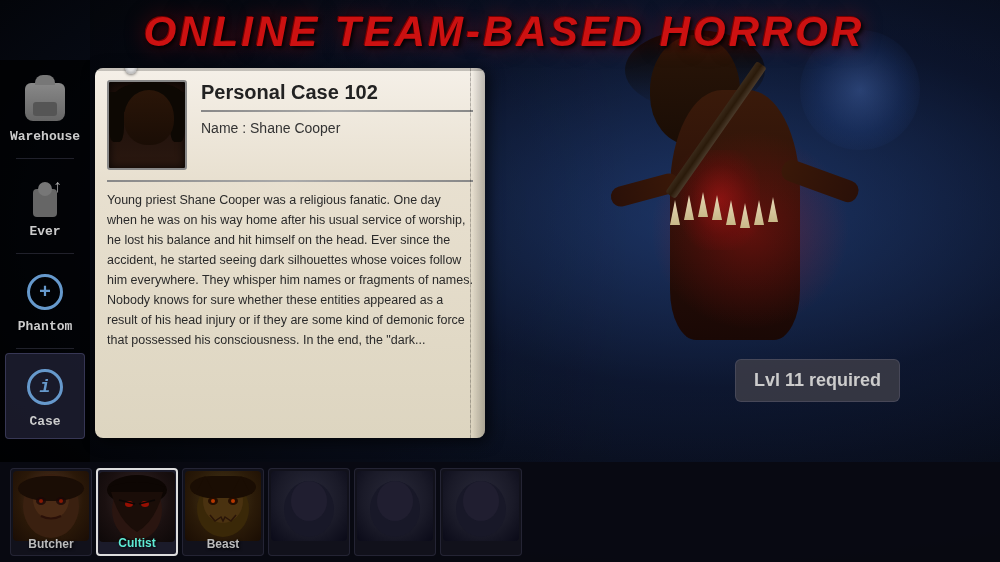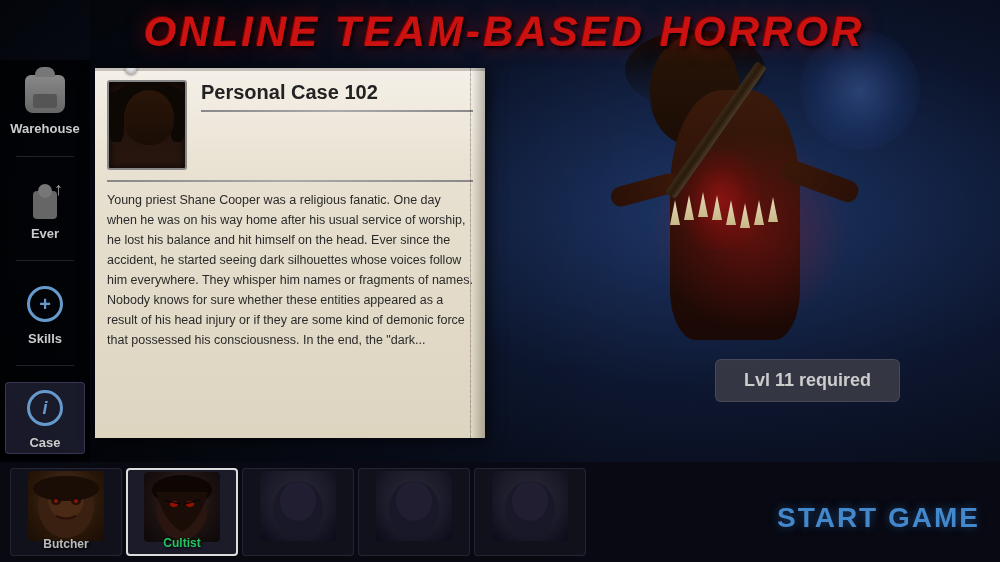--- a/index.html
+++ b/index.html
@@ -142,21 +142,22 @@
       top: 60px;
       left: 0;
       width: 90px;
       bottom: 100px;
       background: rgba(0,0,0,0.7);
       z-index: 10;
       display: flex;
       flex-direction: column;
       align-items: center;
       padding: 8px 4px;
-      gap: 16px;
+      gap: 4px;
+      font-family: Liberation Mono, monospace;
     }
 
     .sidebar-item {
       display: flex;
       flex-direction: column;
       align-items: center;
       justify-content: center;
       width: 80px;
       height: 86px;
       cursor: pointer;
@@ -291,21 +292,21 @@
     }
 
     
     .case-card {
       position: absolute;
       top: 68px;
       left: 95px;
       width: 390px;
       height: 370px;
       background: linear-gradient(180deg, #f5f0e8 0%, #e8e0d0 30%, #ddd5c0 100%);
-      border-radius: 0;
+      border-radius: 8px;
       z-index: 10;
       padding: 12px;
       box-shadow: 3px 3px 15px rgba(0,0,0,0.7);
       overflow: hidden;
     }
 
     .case-card::before {
       content: '';
       position: absolute;
       top: 0; left: 0; right: 0;
@@ -414,21 +415,21 @@
 
     
     .level-required {
       position: absolute;
       bottom: 160px;
       right: 100px;
       background: rgba(60,60,70,0.85);
       color: #ccc;
       font-size: 18px;
       font-weight: bold;
-      padding: 10px 28px;
+      padding: 10px 18px;
       border-radius: 6px;
       z-index: 15;
       border: 1px solid rgba(100,100,120,0.4);
     }
 
     
     .char-bar {
       position: absolute;
       bottom: 0;
       left: 0;
@@ -436,21 +437,21 @@
       height: 100px;
       background: rgba(8,10,18,0.95);
       z-index: 10;
       display: flex;
       align-items: center;
       padding: 0 10px;
       gap: 4px;
     }
 
     .char-slot {
-      width: 112px;
+      width: 82px;
       height: 88px;
       background: rgba(20,20,30,0.8);
       border: 1px solid rgba(50,50,70,0.6);
       border-radius: 4px;
       display: flex;
       flex-direction: column;
       align-items: center;
       justify-content: flex-end;
       padding-bottom: 4px;
       cursor: pointer;
@@ -503,21 +504,21 @@
     .char-name-label {
       font-size: 12px;
       color: #bbb;
       font-weight: bold;
       z-index: 2;
       text-shadow: 1px 1px 3px #000;
       margin-top: 2px;
     }
 
     .char-slot.active .char-name-label {
-      color: #22c55e;
+      color: #5eead4;
     }
 
     
     .start-game-btn {
       position: absolute;
       right: 20px;
       bottom: 28px;
       font-size: 28px;
       font-weight: bold;
       color: #4488cc;
@@ -672,21 +673,21 @@
 
   <div class="sidebar-divider"></div>
 
   <div class="sidebar-item">
     <div class="sidebar-icon">
       <div class="icon-skills">
         <div class="icon-skills-circle"></div>
         <span class="icon-skills-plus">+</span>
       </div>
     </div>
-    <span class="sidebar-label">Skills</span>
+    <span class="sidebar-label">Phantom</span>
   </div>
 
   <div class="sidebar-divider"></div>
 
   <div class="sidebar-item active">
     <div class="sidebar-icon">
       <div class="icon-info">
         <span class="icon-info-i">i</span>
       </div>
     </div>
@@ -702,20 +703,21 @@
     <div class="case-portrait">
       <div class="portrait-hair"></div>
       <div class="portrait-hair2"></div>
       <div class="portrait-hair3"></div>
       <div class="portrait-face"></div>
     </div>
 
     <div class="case-title-area">
       <div class="case-title">Personal Case 102</div>
       <div class="case-divider"></div>
+      <div class="case-name">Name : Shane Cooper</div>
     </div>
   </div>
   <div class="case-divider"></div>
   <div class="case-body">Young priest Shane Cooper was a religious fanatic. One day when he was on his way home after his usual service of worship, he lost his balance and hit himself on the head. Ever since the accident, he started seeing dark silhouettes whose voices follow him everywhere. They whisper him names or fragments of names. Nobody knows for sure whether these entities appeared as a result of his head injury or if they are some kind of demonic force that possessed his consciousness. In the end, the "dark...</div>
   <div class="torn-edge"></div>
 </div>
 
 <div class="level-required">Lvl 11 required</div>
 
 <div class="char-bar">
@@ -747,20 +749,37 @@
         <ellipse cx="30" cy="32" rx="4" ry="3" fill="#cc1100" opacity="0.7"></ellipse>
         <ellipse cx="46" cy="32" rx="4" ry="3" fill="#cc1100" opacity="0.7"></ellipse>
         <line x1="20" y1="28" x2="36" y2="32" stroke="#0a0605" stroke-width="1.5"></line>
         <line x1="56" y1="28" x2="40" y2="32" stroke="#0a0605" stroke-width="1.5"></line>
       </svg>
     </div>
     <span class="char-name-label">Cultist</span>
   </div>
 
 
+  <div class="char-slot">
+    <div class="char-face face-beast">
+      <svg width="76" height="70" viewBox="0 0 76 70" xmlns="http://www.w3.org/2000/svg">
+        <ellipse cx="38" cy="38" rx="26" ry="28" fill="#3a2808"></ellipse>
+        <ellipse cx="38" cy="30" rx="20" ry="22" fill="#4a3210"></ellipse>
+        <rect x="5" y="5" width="66" height="22" rx="22" fill="#1a0d03"></rect>
+        <polygon points="12,20 20,5 28,20" fill="#1a0d03"></polygon>
+        <polygon points="48,20 56,5 64,20" fill="#1a0d03"></polygon>
+        <ellipse cx="28" cy="30" rx="5" ry="4" fill="#200a00" opacity="0.9"></ellipse>
+        <ellipse cx="48" cy="30" rx="5" ry="4" fill="#200a00" opacity="0.9"></ellipse>
+        <ellipse cx="28" cy="30" rx="2" ry="2" fill="#dd4400" opacity="0.8"></ellipse>
+        <ellipse cx="48" cy="30" rx="2" ry="2" fill="#dd4400" opacity="0.8"></ellipse>
+        <path d="M25 44 L30 50 L36 46 L38 50 L40 46 L46 50 L51 44" stroke="#2a1508" stroke-width="1.5" fill="none"></path>
+      </svg>
+    </div>
+    <span class="char-name-label">Beast</span>
+  </div>
 
   <div class="char-slot">
     <div class="char-face face-dark">
       <svg width="76" height="70" viewBox="0 0 76 70" xmlns="http://www.w3.org/2000/svg">
         <ellipse cx="38" cy="38" rx="25" ry="28" fill="#181828"></ellipse>
         <ellipse cx="38" cy="30" rx="18" ry="20" fill="#201e30"></ellipse>
       </svg>
     </div>
     <span class="char-name-label"></span>
   </div>
@@ -778,15 +797,14 @@
   <div class="char-slot">
     <div class="char-face face-dark">
       <svg width="76" height="70" viewBox="0 0 76 70" xmlns="http://www.w3.org/2000/svg">
         <ellipse cx="38" cy="38" rx="25" ry="28" fill="#181828"></ellipse>
         <ellipse cx="38" cy="30" rx="18" ry="20" fill="#201e30"></ellipse>
       </svg>
     </div>
     <span class="char-name-label"></span>
   </div>
 
-  <div class="start-game-btn">START GAME</div>
 
 </div>
 
 </body></html>

